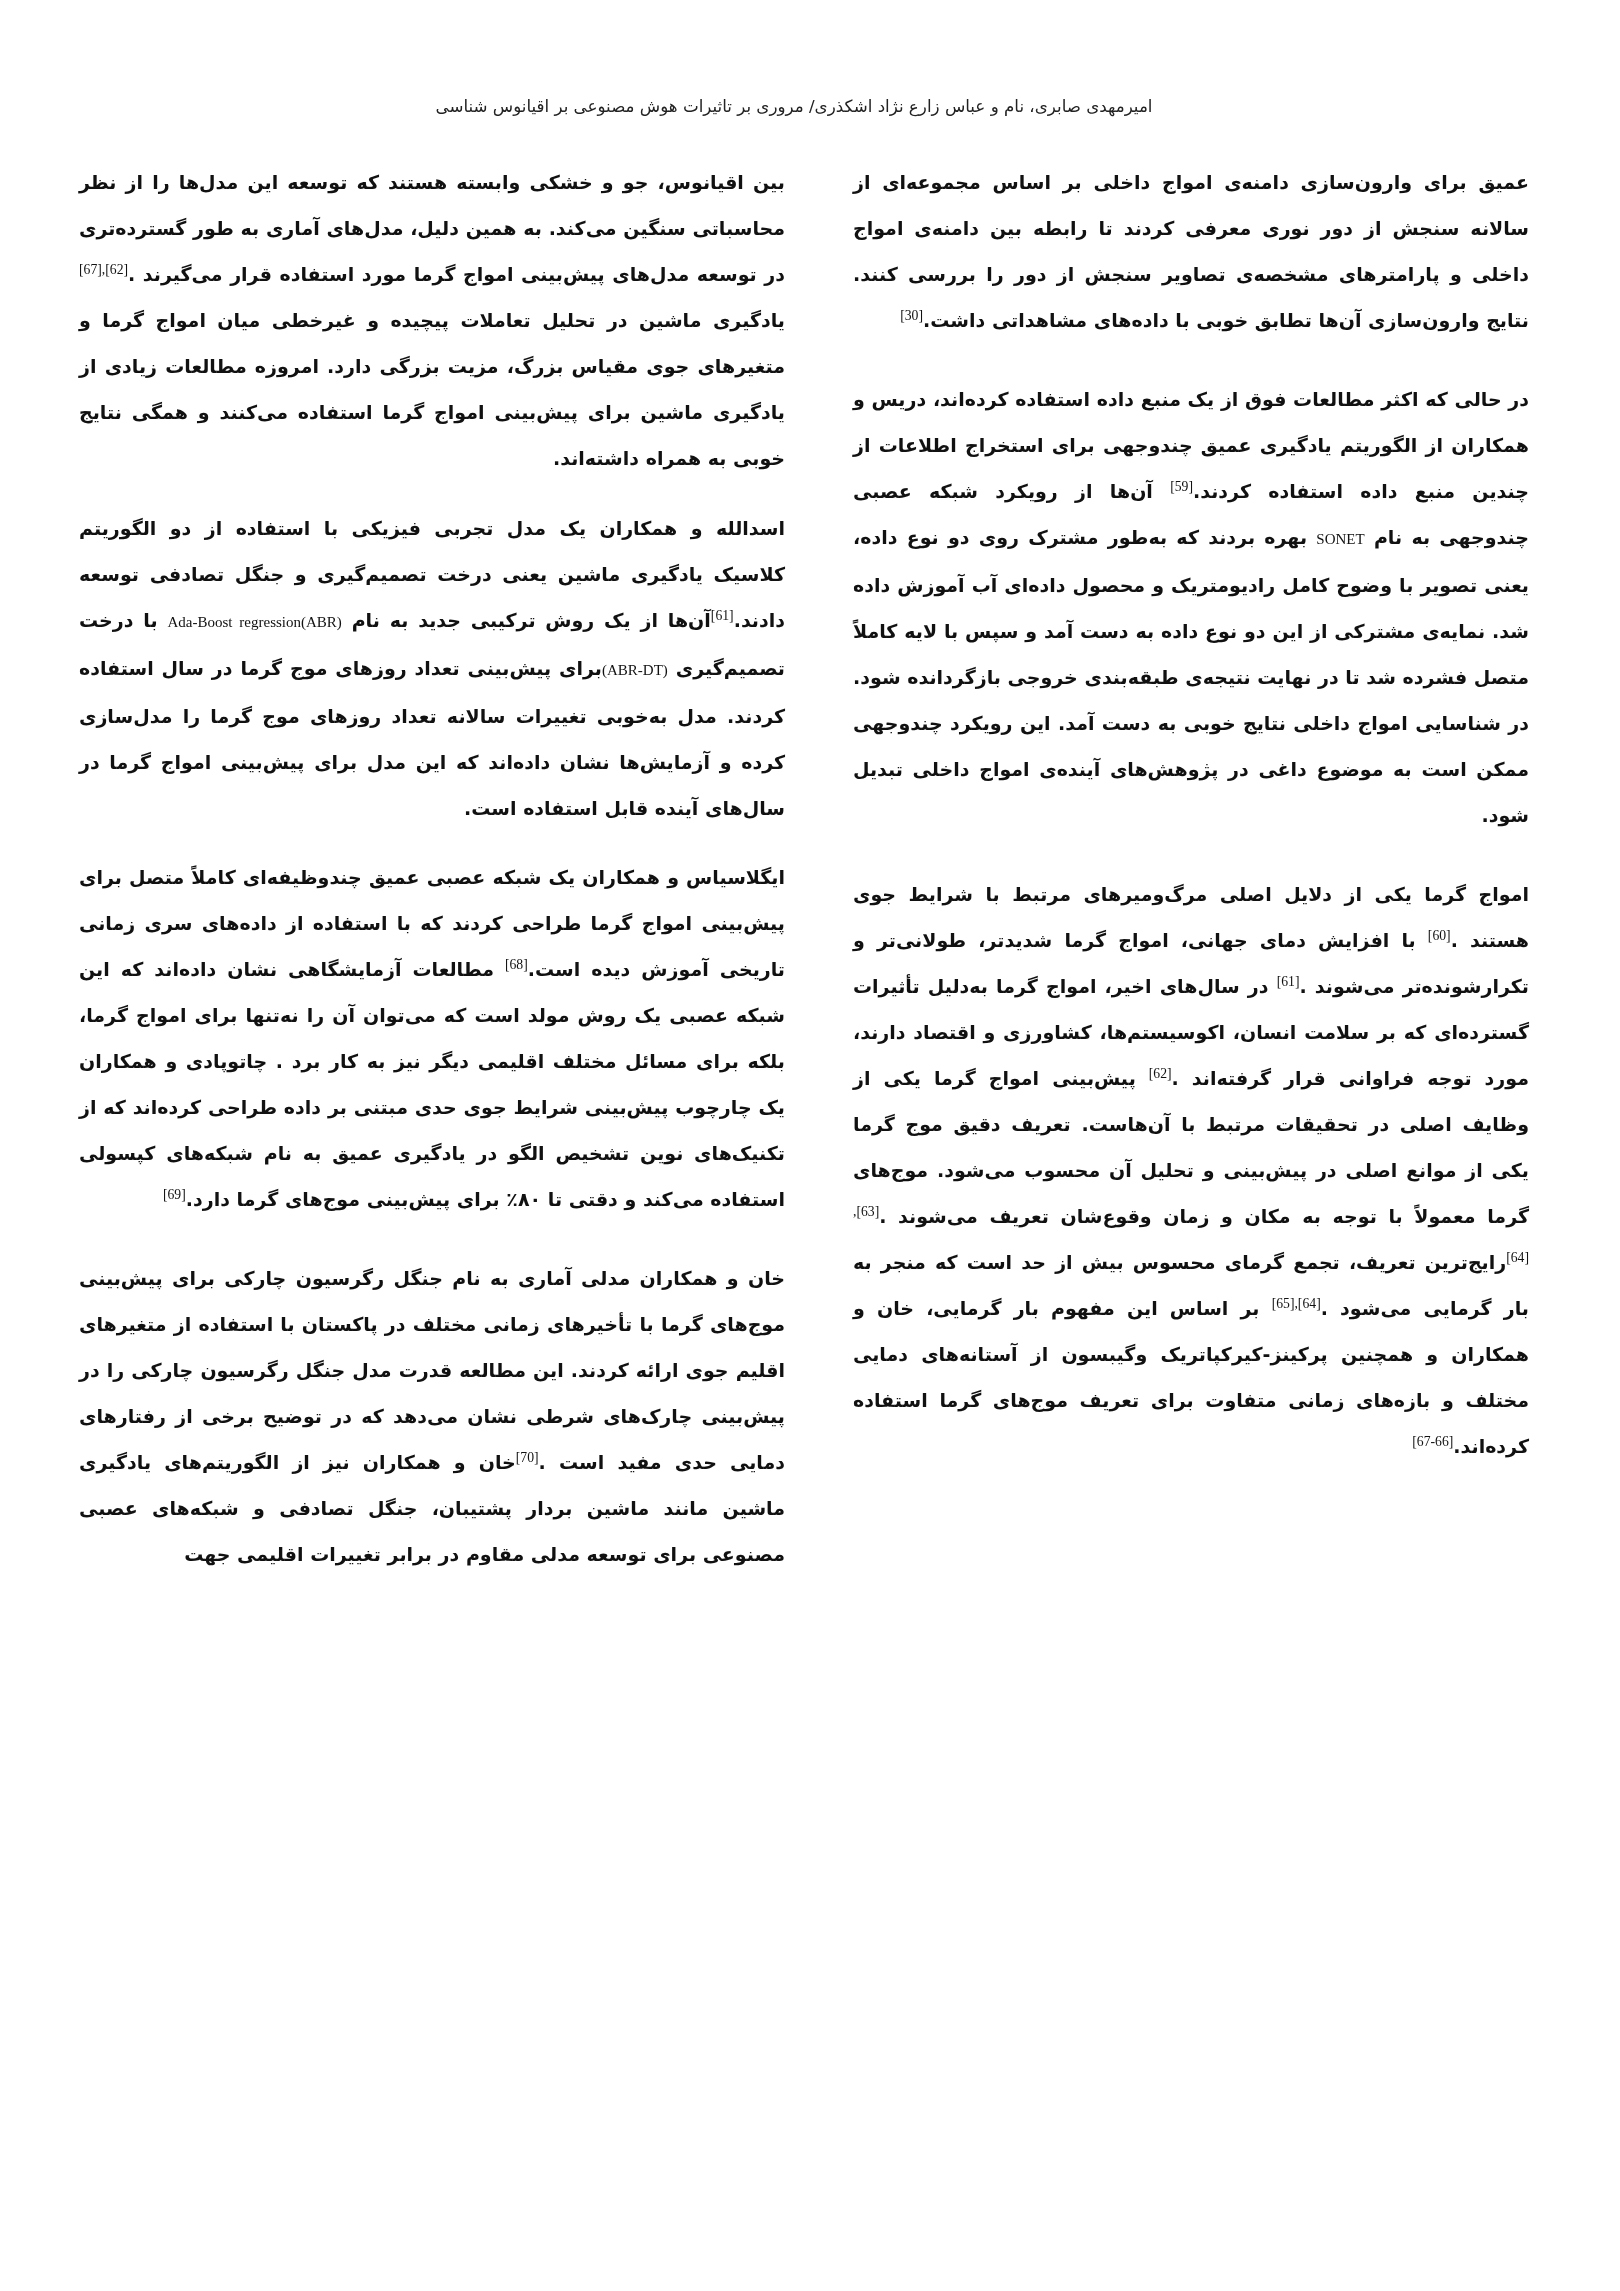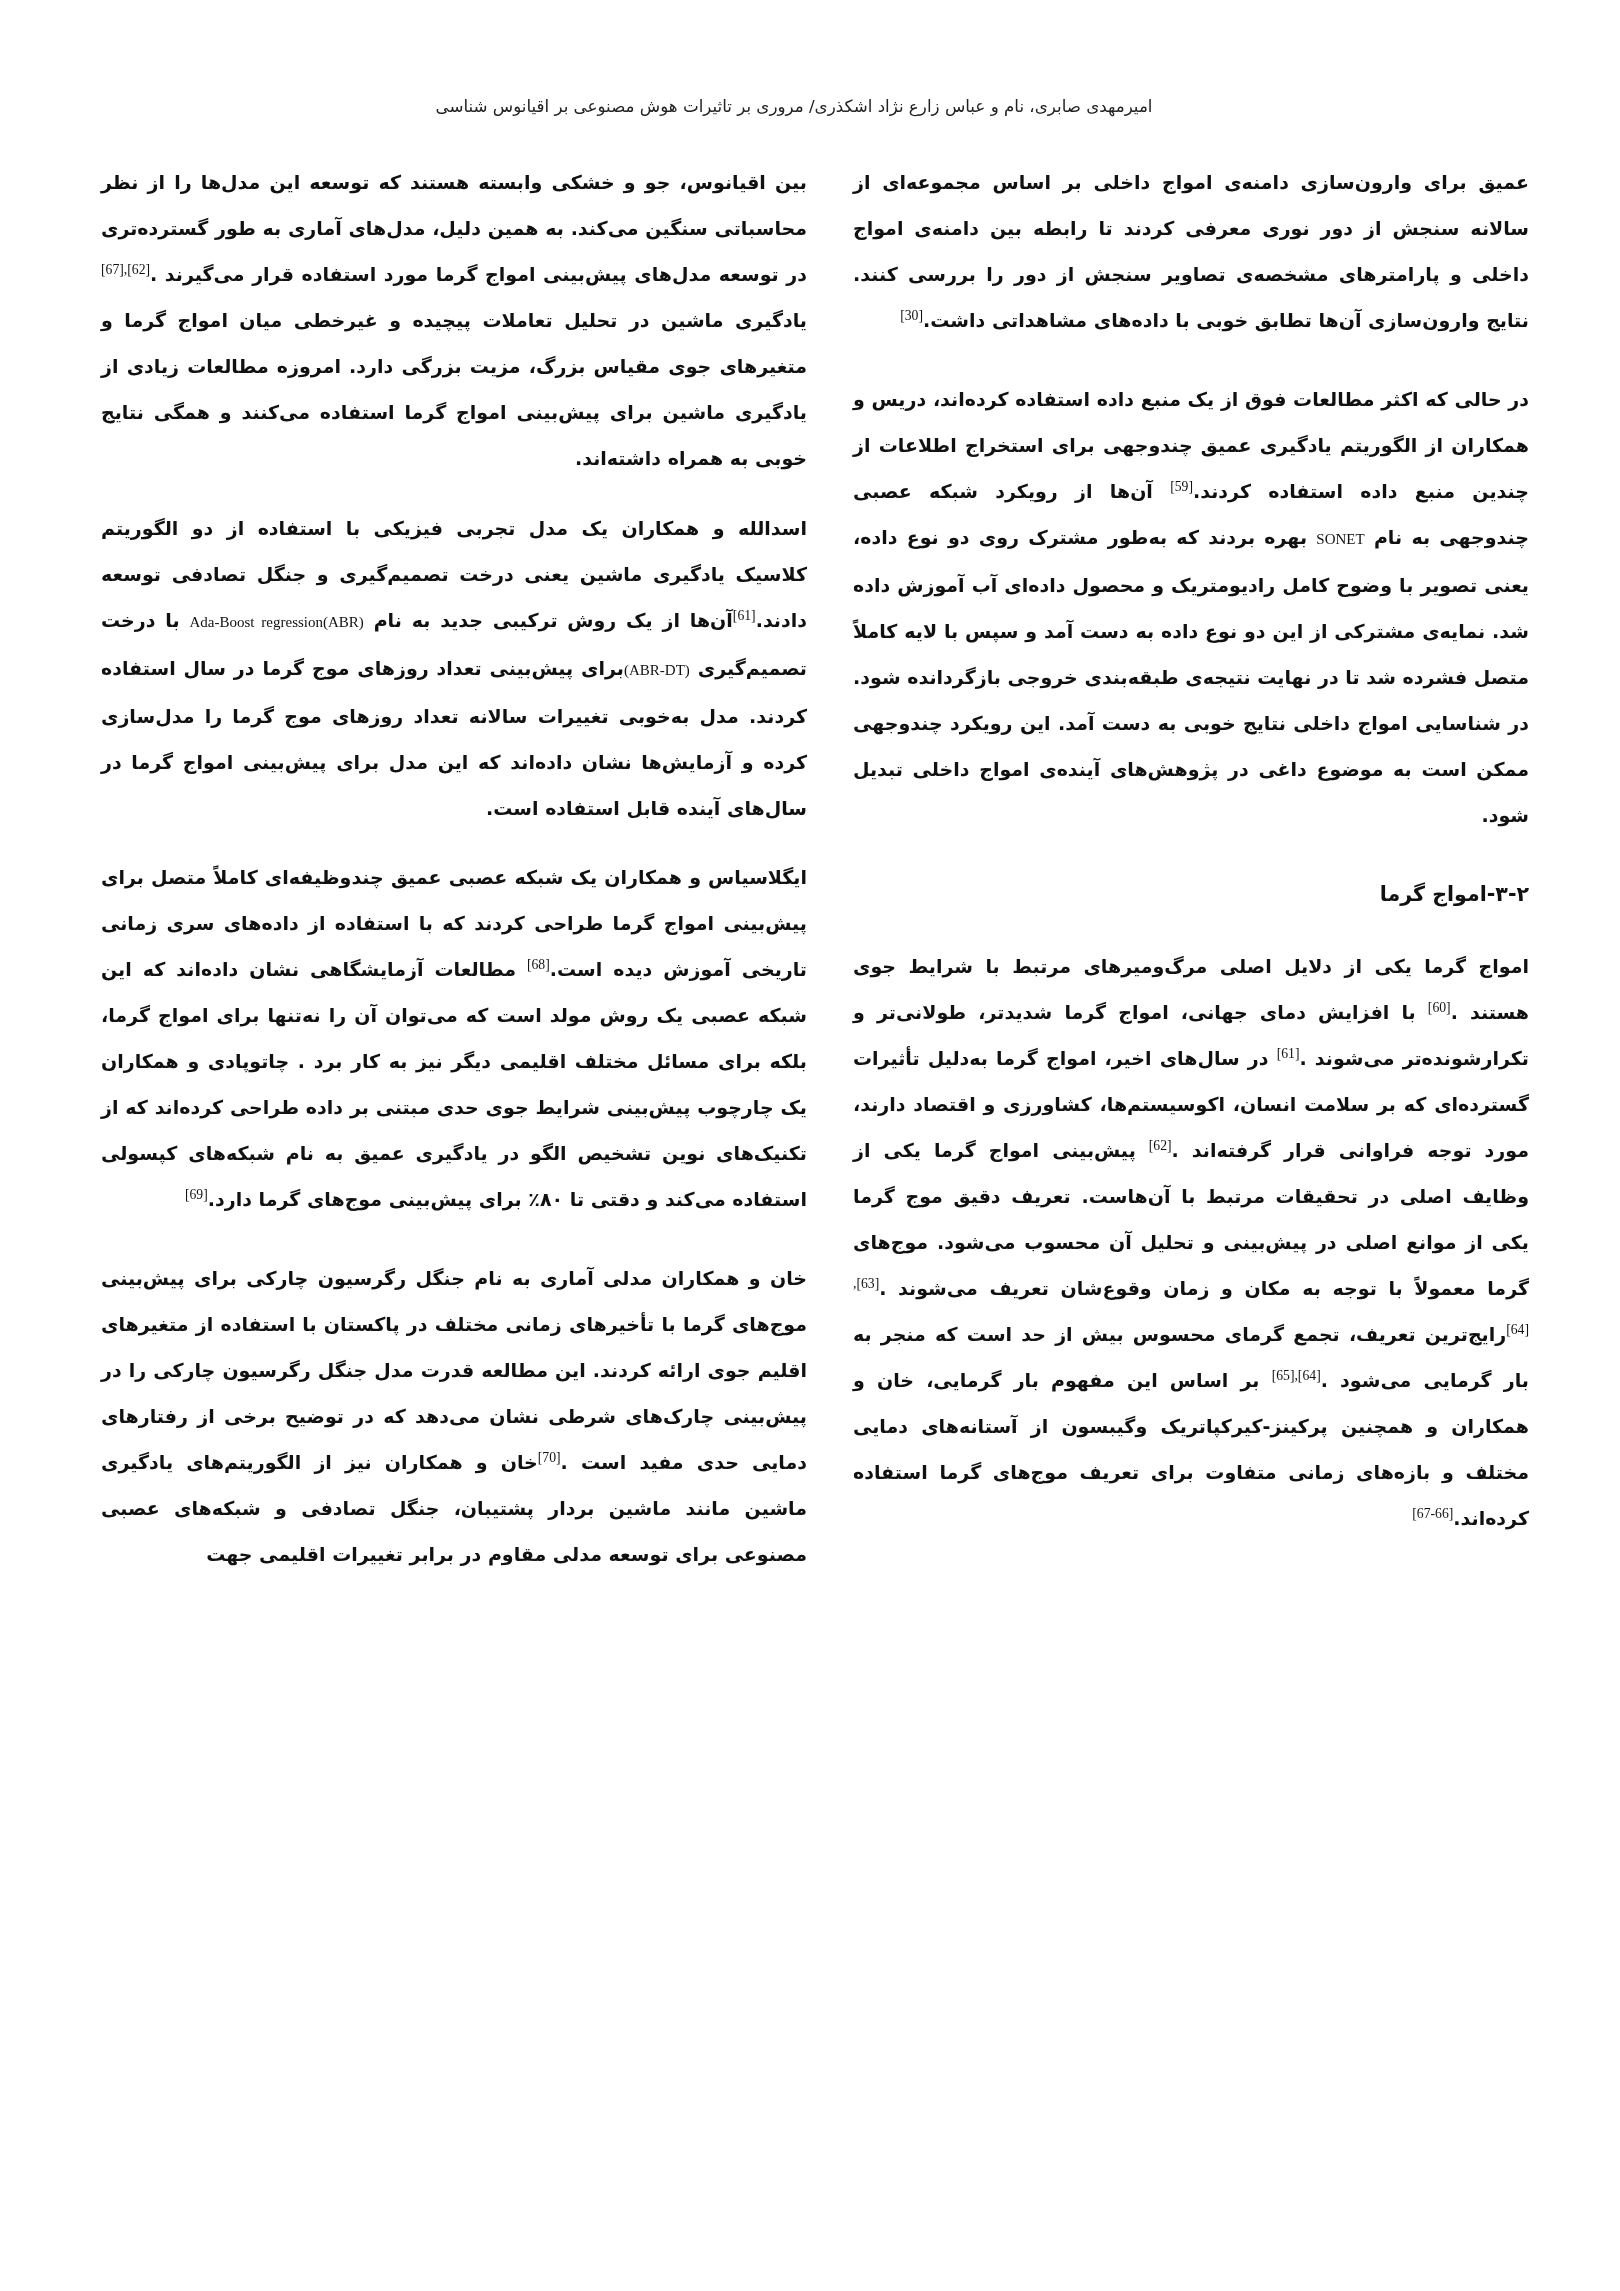--- a/index.html
+++ b/index.html
@@ -11,21 +11,21 @@
       position: absolute; top: 96px; left: 0; width: 1588px;
       text-align: center; direction: rtl;
       font-size: 16.7px; color: #222222;
     }
     .col {
       position: absolute; top: 159px; width: 706px; direction: rtl;
       text-align: justify; text-align-last: right;
       font-size: 19px; line-height: 46px; font-weight: bold;
     }
     .col.right { left: 853px; width: 676px; }
-    .col.left { left: 101px; width: 706px; }
+    .col.left { left: 79px; width: 706px; }
     .para { margin: 0 0 23.5px 0; }
     .para.gap-lg { margin-bottom: 33px; }
     sup {
       font-family: "Liberation Serif", serif; font-weight: normal;
       font-size: 13.7px; vertical-align: super; line-height: 0;
     }
     .latin { font-family: "Liberation Serif", serif; font-weight: normal; font-size: 15px; }
     .heading {
       font-size: 20.6px; font-weight: bold; margin: 9.8px 0 25.5px 0;
     }
@@ -35,21 +35,20 @@
 
 <div class="header">امیرمهدی صابری، نام و عباس زارع نژاد اشکذری/ مروری بر تاثیرات هوش مصنوعی بر اقیانوس شناسی</div>
 
 <div class="col right">
   <p class="para gap-lg">
     <span>عمیق برای وارون‌سازی دامنه‌ی امواج داخلی بر اساس مجموعه‌ای از سالانه سنجش از دور نوری معرفی کردند تا رابطه بین دامنه‌ی امواج داخلی و پارامترهای مشخصه‌ی تصاویر سنجش از دور را بررسی کنند. نتایج وارون‌سازی آن‌ها تطابق خوبی با داده‌های مشاهداتی داشت.</span><sup>[30]</sup>
   </p>
   <p class="para gap-lg">
     <span>در حالی که اکثر مطالعات فوق از یک منبع داده استفاده کرده‌اند، دریس و همکاران از الگوریتم یادگیری عمیق چندوجهی برای استخراج اطلاعات از چندین منبع داده استفاده کردند.</span><sup>[59]</sup><span> آن‌ها از رویکرد شبکه عصبی چندوجهی به نام </span><span class="latin">SONET</span><span> بهره بردند که به‌طور مشترک روی دو نوع داده، یعنی تصویر با وضوح کامل رادیومتریک و محصول داده‌ای آب آموزش داده شد. نمایه‌ی مشترکی از این دو نوع داده به دست آمد و سپس با لایه کاملاً متصل فشرده شد تا در نهایت نتیجه‌ی طبقه‌بندی خروجی بازگردانده شود. در شناسایی امواج داخلی نتایج خوبی به دست آمد. این رویکرد چندوجهی ممکن است به موضوع داغی در پژوهش‌های آینده‌ی امواج داخلی تبدیل شود.</span>
   </p>
-  <div class="heading">۳-۲-امواج گرما</div>
   <p class="para gap-lg">
     <span>امواج گرما یکی از دلایل اصلی مرگ‌ومیرهای مرتبط با شرایط جوی هستند .</span><sup>[60]</sup><span> با افزایش دمای جهانی، امواج گرما شدیدتر، طولانی‌تر و تکرارشونده‌تر می‌شوند .</span><sup>[61]</sup><span> در سال‌های اخیر، امواج گرما به‌دلیل تأثیرات گسترده‌ای که بر سلامت انسان، اکوسیستم‌ها، کشاورزی و اقتصاد دارند، مورد توجه فراوانی قرار گرفته‌اند .</span><sup>[62]</sup><span> پیش‌بینی امواج گرما یکی از وظایف اصلی در تحقیقات مرتبط با آن‌هاست. تعریف دقیق موج گرما یکی از موانع اصلی در پیش‌بینی و تحلیل آن محسوب می‌شود. موج‌های گرما معمولاً با توجه به مکان و زمان وقوع‌شان تعریف می‌شوند .</span><sup>[63],[64]</sup><span>رایج‌ترین تعریف، تجمع گرمای محسوس بیش از حد است که منجر به بار گرمایی می‌شود .</span><sup>[64],[65]</sup><span> بر اساس این مفهوم بار گرمایی، خان و همکاران و همچنین پرکینز-کیرکپاتریک وگیبسون از آستانه‌های دمایی مختلف و بازه‌های زمانی متفاوت برای تعریف موج‌های گرما استفاده کرده‌اند.</span><sup>[66-67]</sup>
   </p>
 </div>
 
 <div class="col left">
   <p class="para">
     <span>بین اقیانوس، جو و خشکی وابسته هستند که توسعه این مدل‌ها را از نظر محاسباتی سنگین می‌کند. به همین دلیل، مدل‌های آماری به طور گسترده‌تری در توسعه مدل‌های پیش‌بینی امواج گرما مورد استفاده قرار می‌گیرند .</span><sup>[62],[67]</sup><span> یادگیری ماشین در تحلیل تعاملات پیچیده و غیرخطی میان امواج گرما و متغیرهای جوی مقیاس بزرگ، مزیت بزرگی دارد. امروزه مطالعات زیادی از یادگیری ماشین برای پیش‌بینی امواج گرما استفاده می‌کنند و همگی نتایج خوبی به همراه داشته‌اند.</span>
   </p>
   <p class="para">

